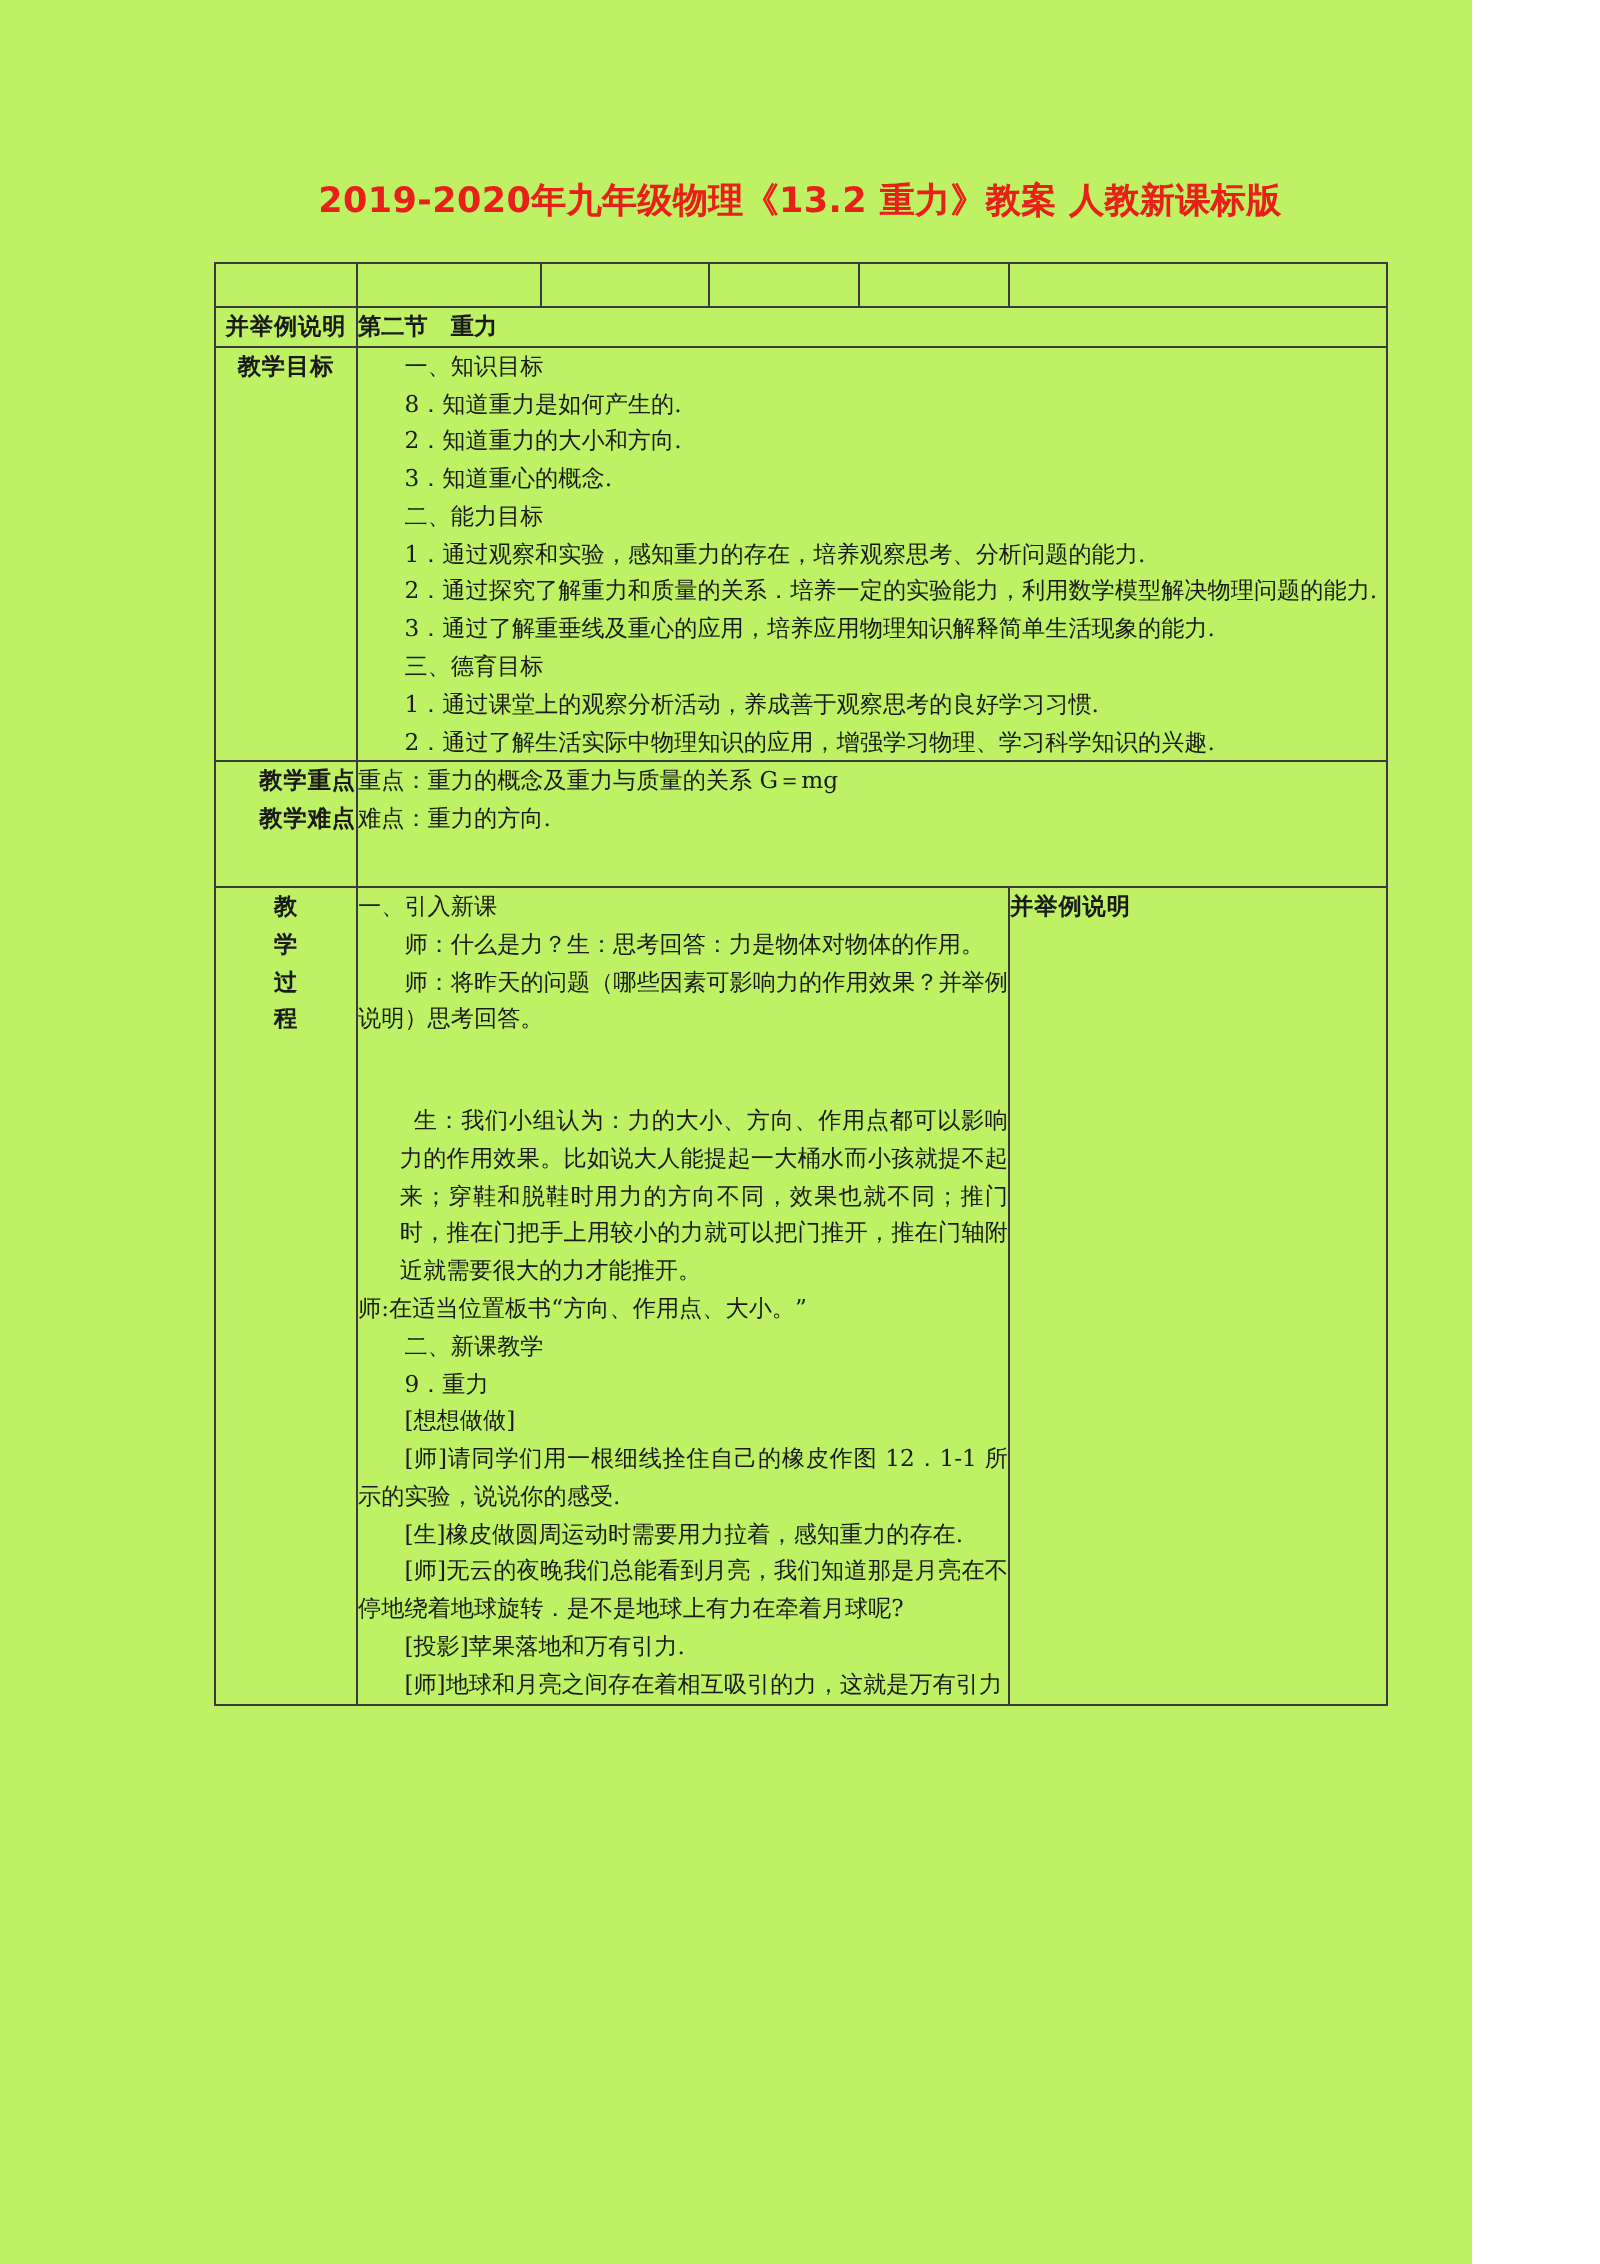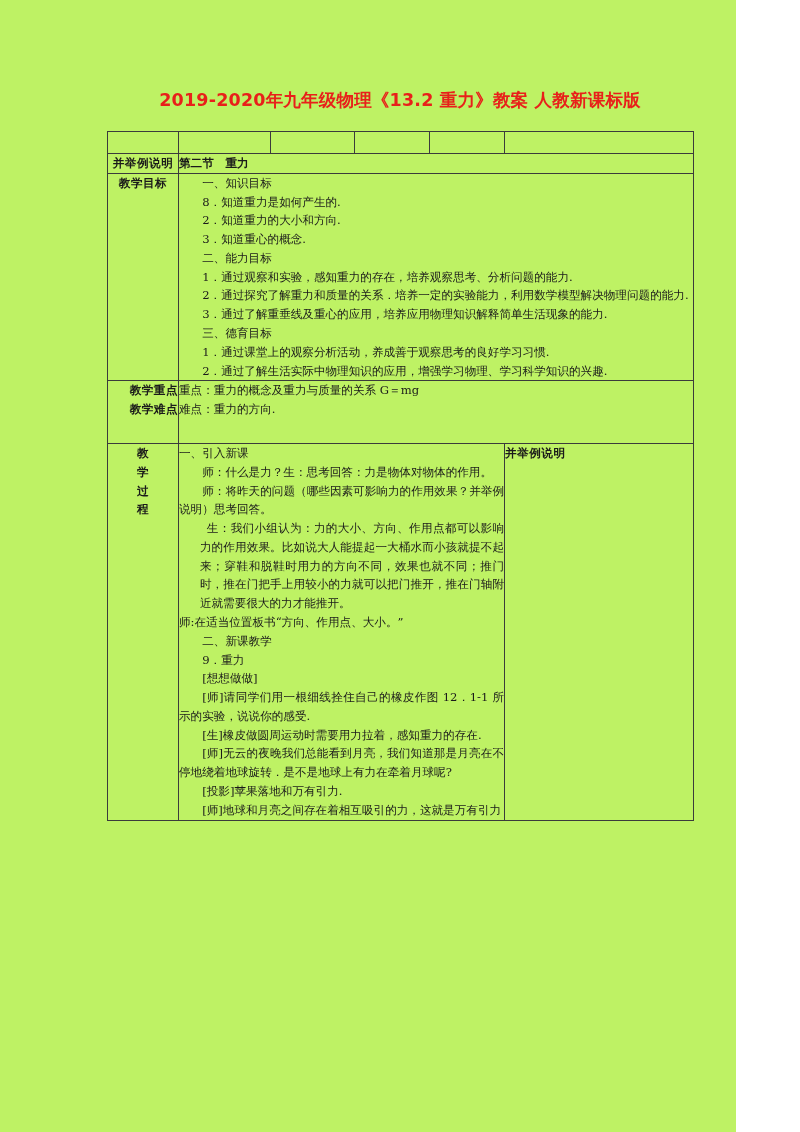--- a/index.html
+++ b/index.html
@@ -81,20 +81,21 @@
     text-align: justify;
   }
   .body-cell p {
     margin: 0;
     text-indent: 0;
   }
   .body-cell p.indent2 { text-indent: 2em; }
   .body-cell p.hang {
     text-indent: 2em;
     padding-left: 0;
+    margin-top: 32px;
   }
   .sec-title {
     padding: 3px 5px 3px 6px;
     font-weight: bold;
   }
   .note-cell {
     padding: 3px 6px;
     font-weight: bold;
     font-size: 12.2px;
     font-family: "DejaVu Sans", "Liberation Sans", sans-serif;

